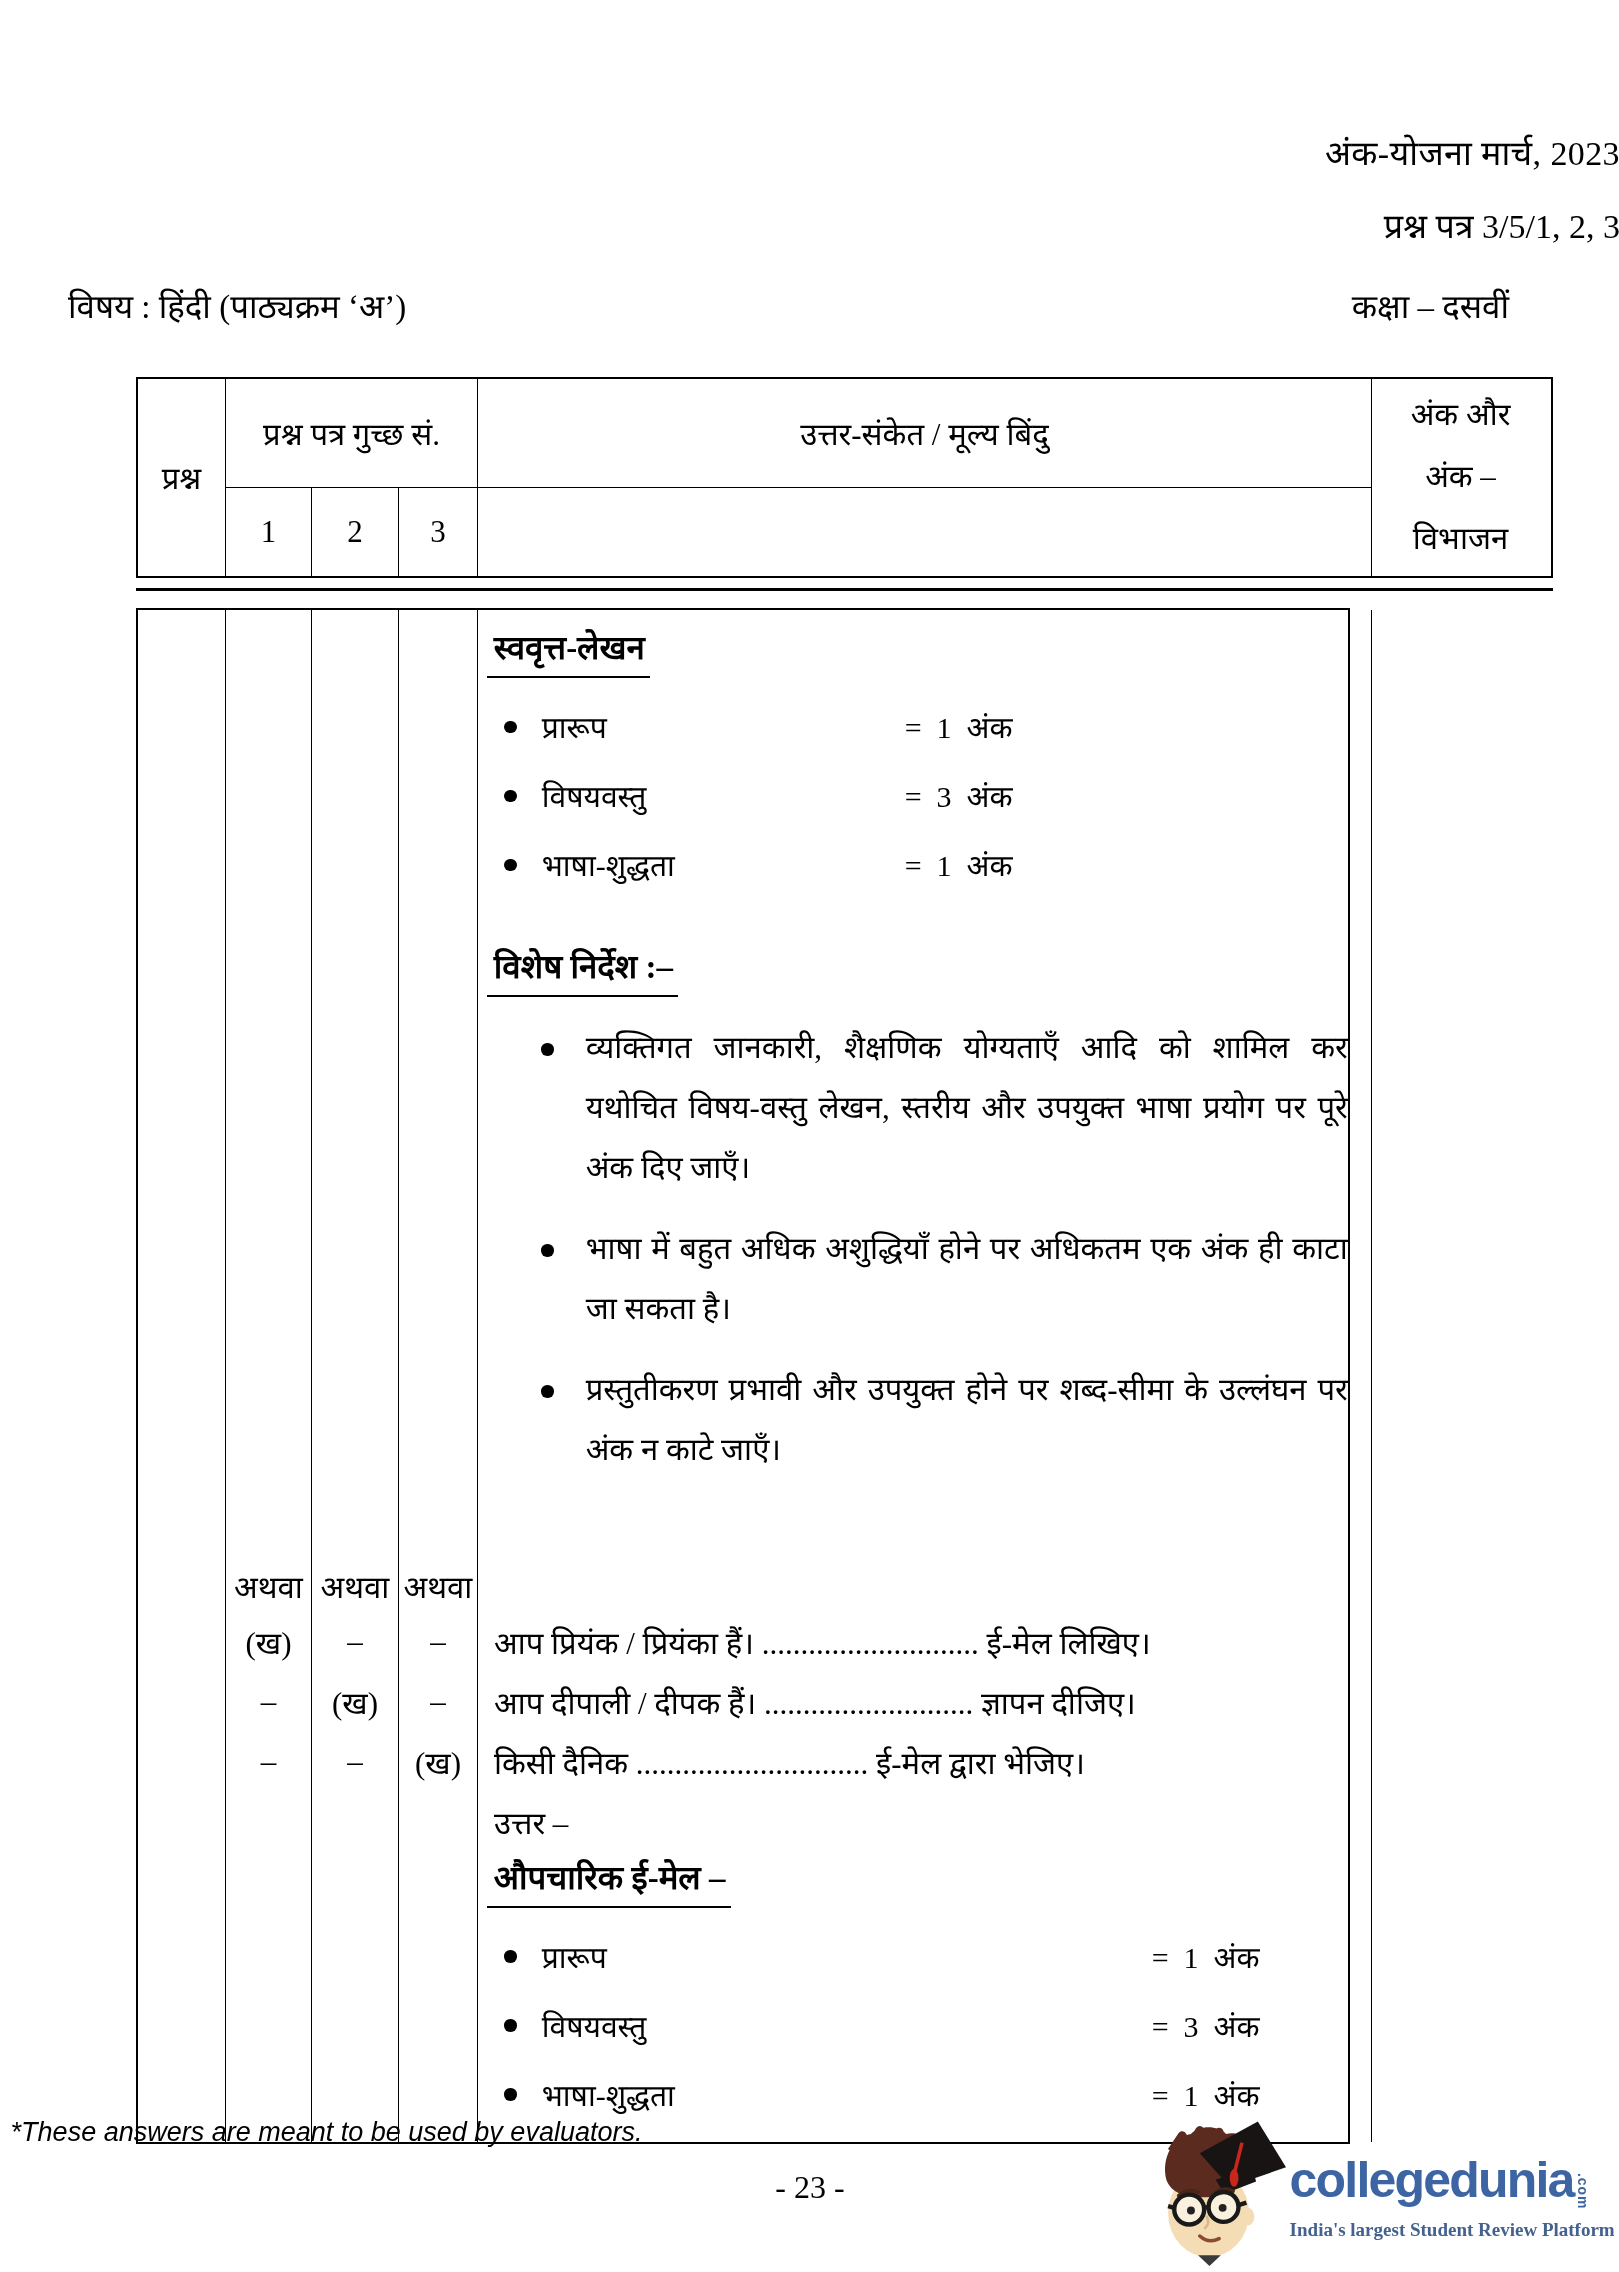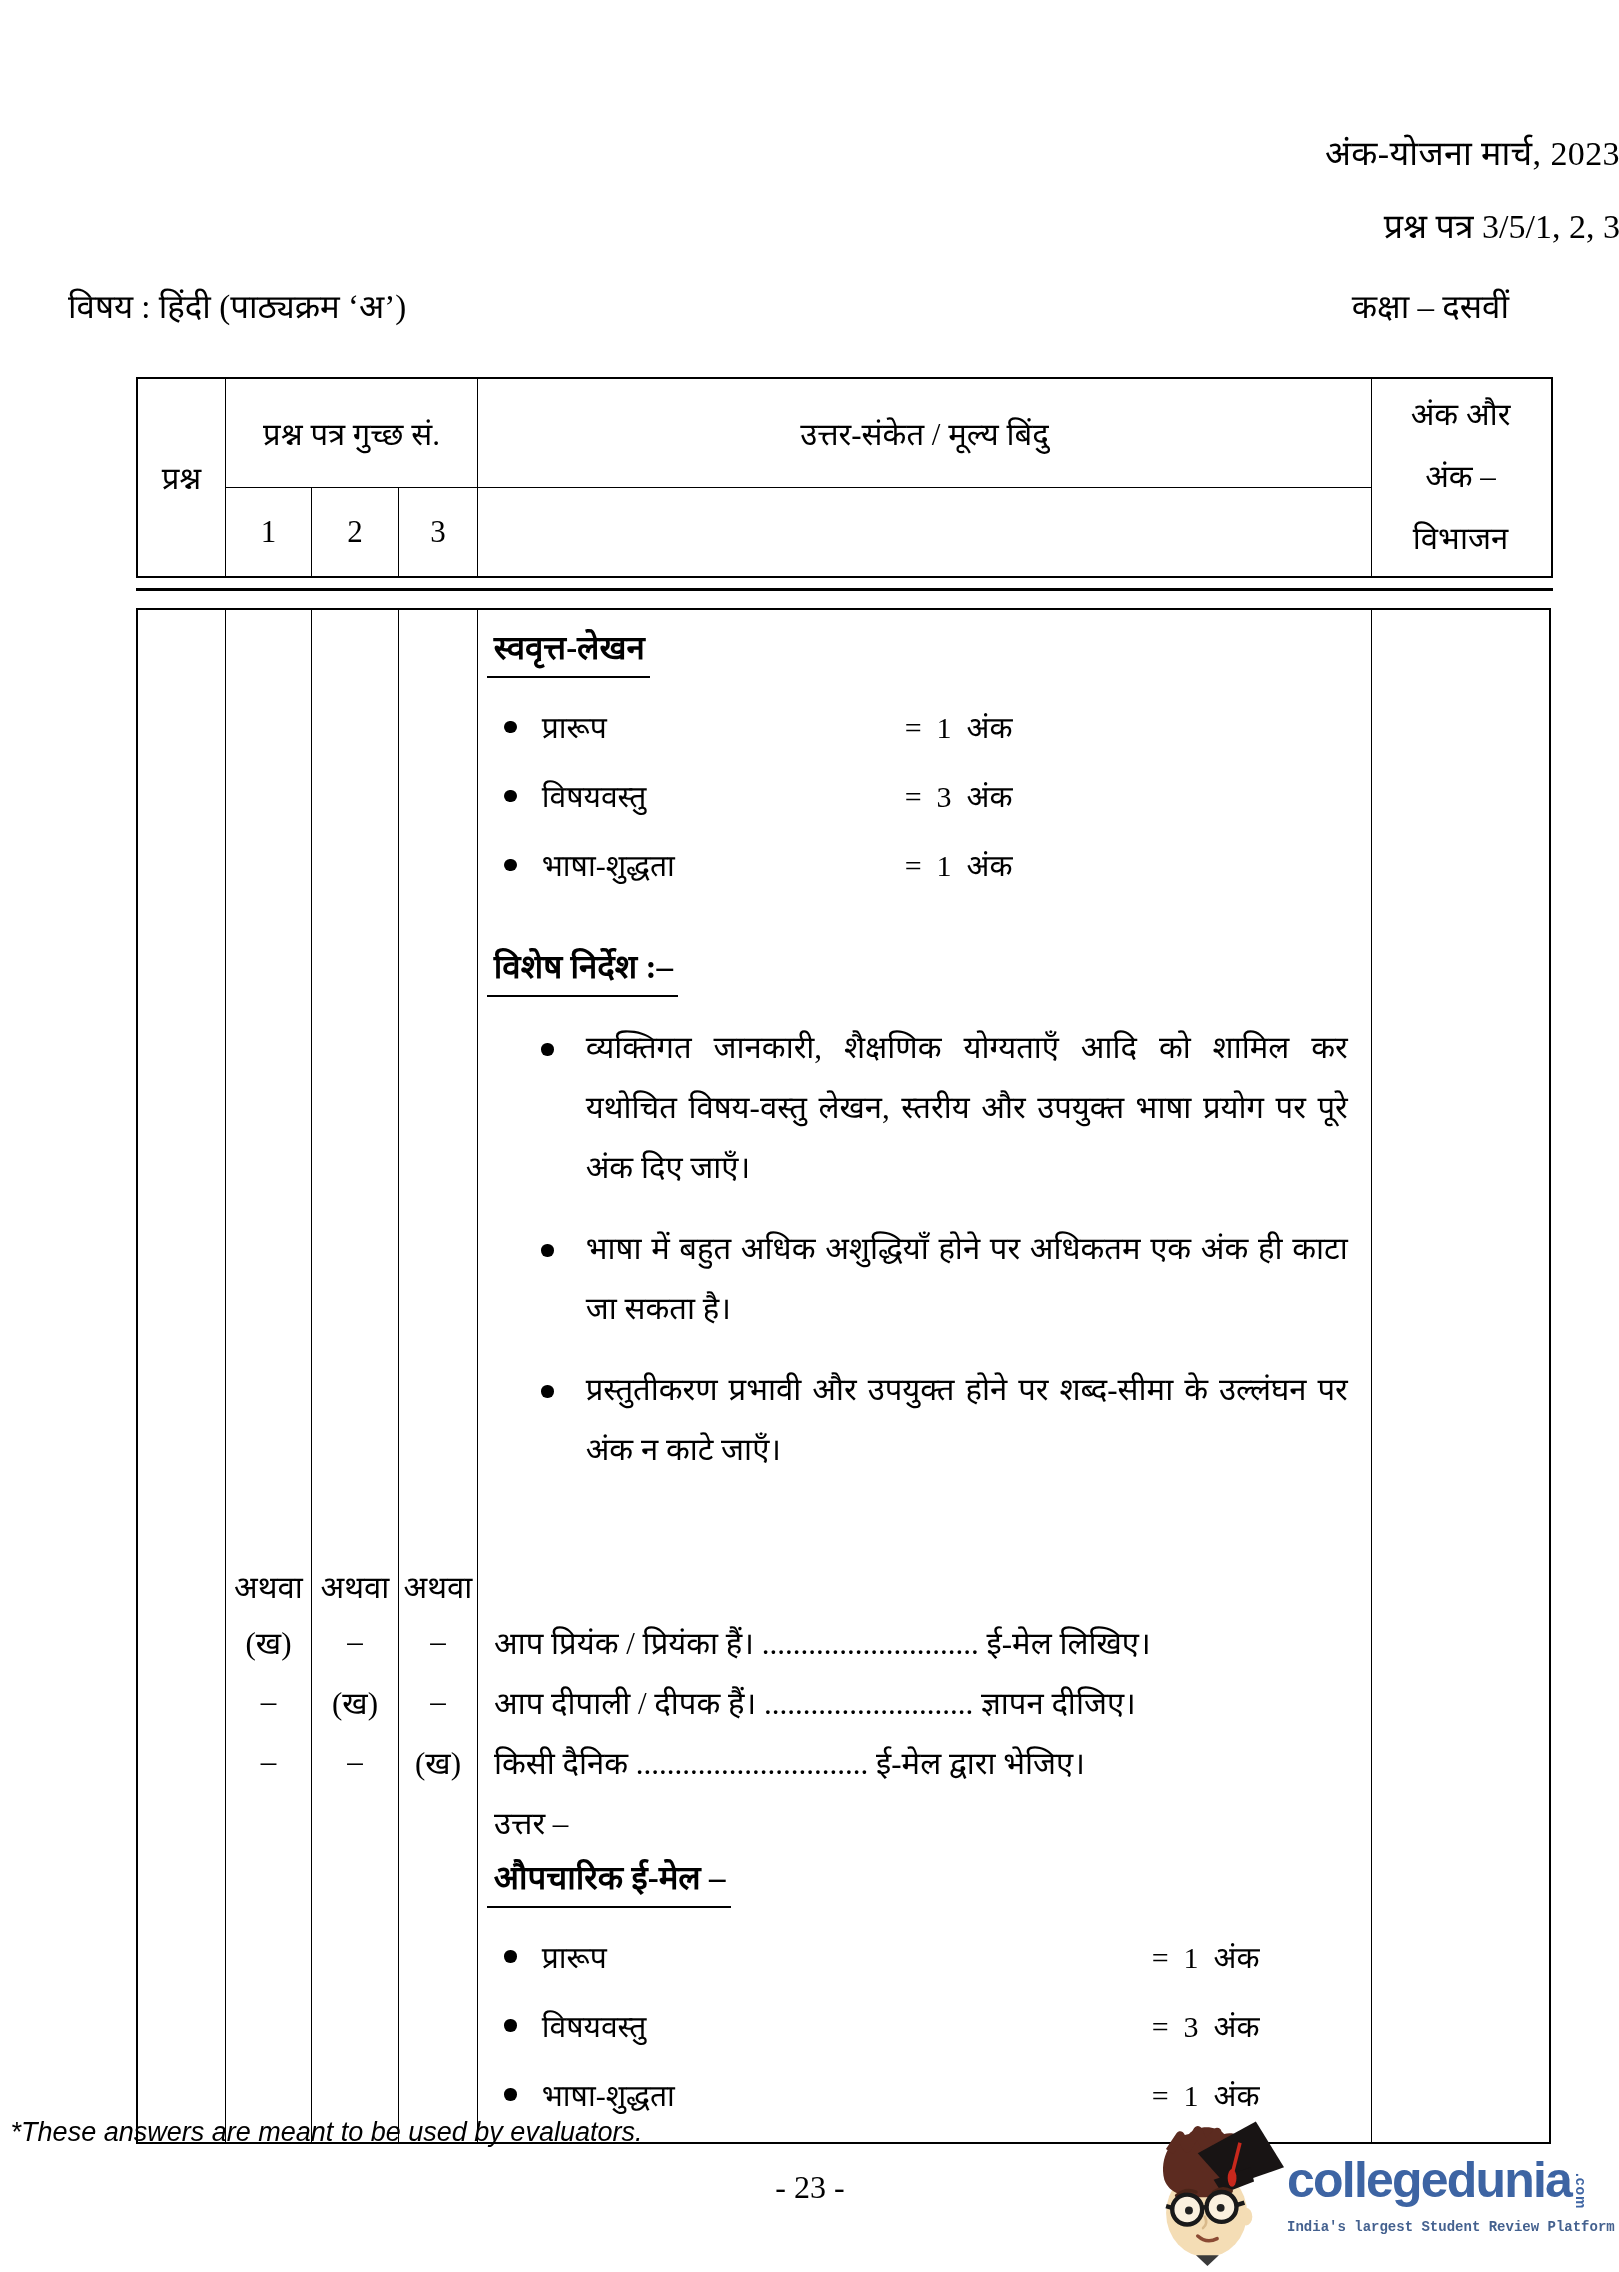--- a/index.html
+++ b/index.html
@@ -36,21 +36,21 @@
   .h-uttar  { grid-column:5; grid-row:1; }
   .h-ank    { grid-column:6; grid-row:1/3; flex-direction:column; line-height:2.0; }
   .h-n1 { grid-column:2; grid-row:2; }
   .h-n2 { grid-column:3; grid-row:2; }
   .h-n3 { grid-column:4; grid-row:2; }
   .h-e1 { grid-column:5; grid-row:2; }
 
   .cont-line { width:1417px; height:2.6px; background:#000; margin:10.6px 0 0 136px; }
 
   .btable {
-    margin:17.6px 0 0 136px; width:1415px; box-sizing:border-box;
+    margin:17.6px 0 0 136px; width:1214px; box-sizing:border-box;
     display:grid;
     grid-template-columns:88px 86px 87px 79px 894px 177px;
     border:2.6px solid #000;
   }
   .bc { display:flex; align-items:center; justify-content:center;
         font-size:31px; text-align:center; }
 
   .secA { display:block; padding:14px 12.4px 65px 5.3px; }
   .secC { display:block; padding:1.8px 12.4px 26.5px 5.3px; }
   .shead {
@@ -93,22 +93,22 @@
   .brand {
     font-family:"Liberation Sans","DejaVu Sans",sans-serif;
     font-weight:bold; font-size:50px; line-height:1; letter-spacing:-1.8px;
   }
   .brand-suffix {
     font-family:"Liberation Sans","DejaVu Sans",sans-serif;
     font-weight:bold; font-size:14px; writing-mode:vertical-rl;
     margin-top:17.6px; margin-left:1.8px; letter-spacing:0.9px;
   }
   .tagline {
-    font-family:Liberation Mono, monospace;
-    font-weight:bold; font-size:14px; margin-top:10.6px; letter-spacing:0;
+    font-family:Liberation Serif, serif;
+    font-weight:bold; font-size:19px; margin-top:10.6px; letter-spacing:0;
   }
 </style>
 </head>
 <body>
 
 <div class="page">
 
   <div class="titles">
     <div class="title1">अंक-योजना मार्च, 2023</div>
     <div class="title2">प्रश्न पत्र  3/5/1, 2, 3</div>

